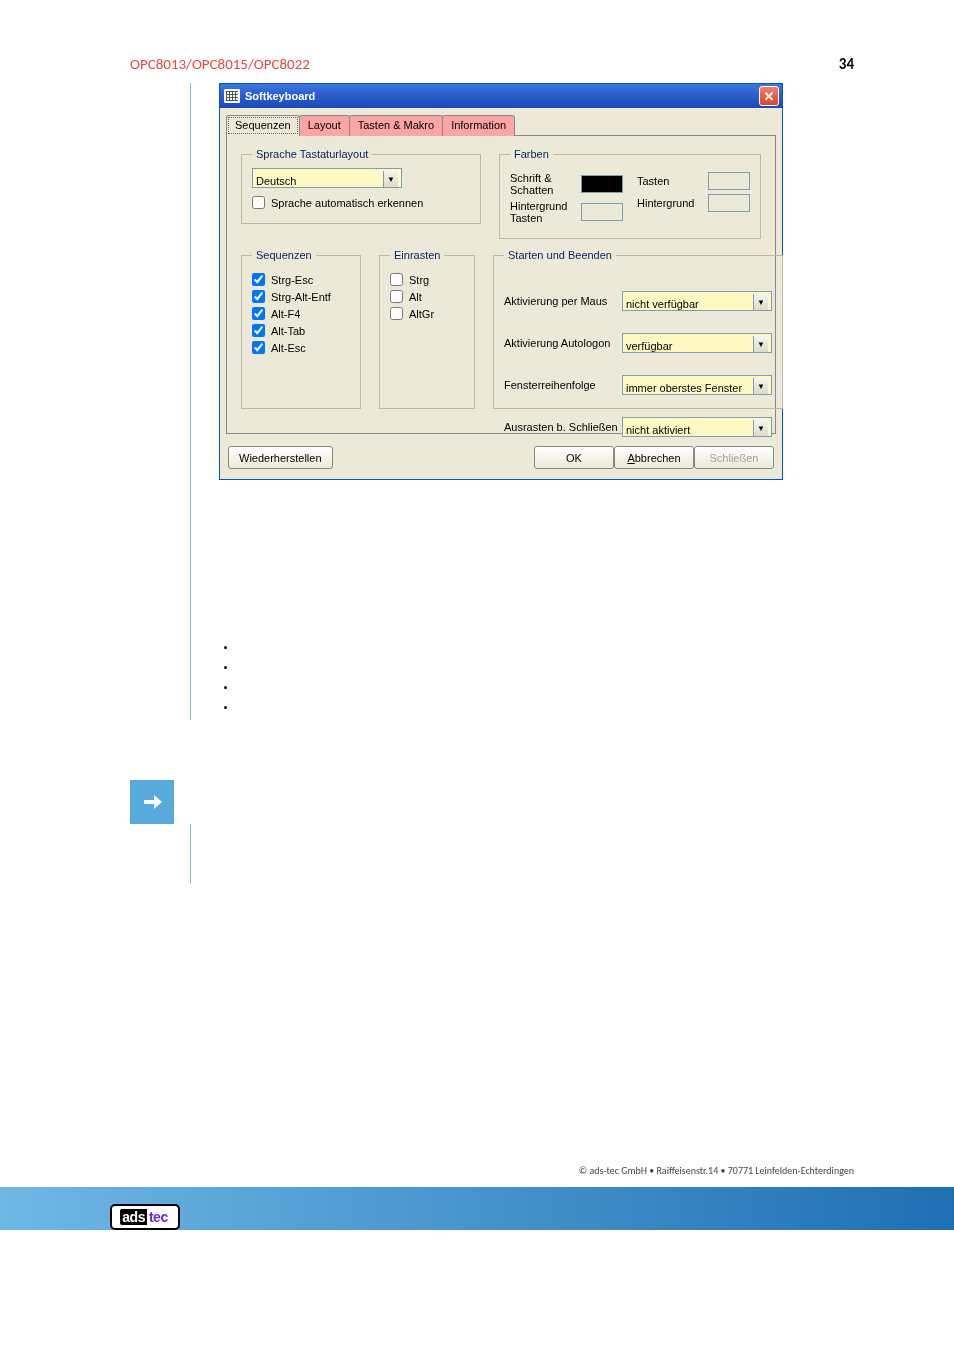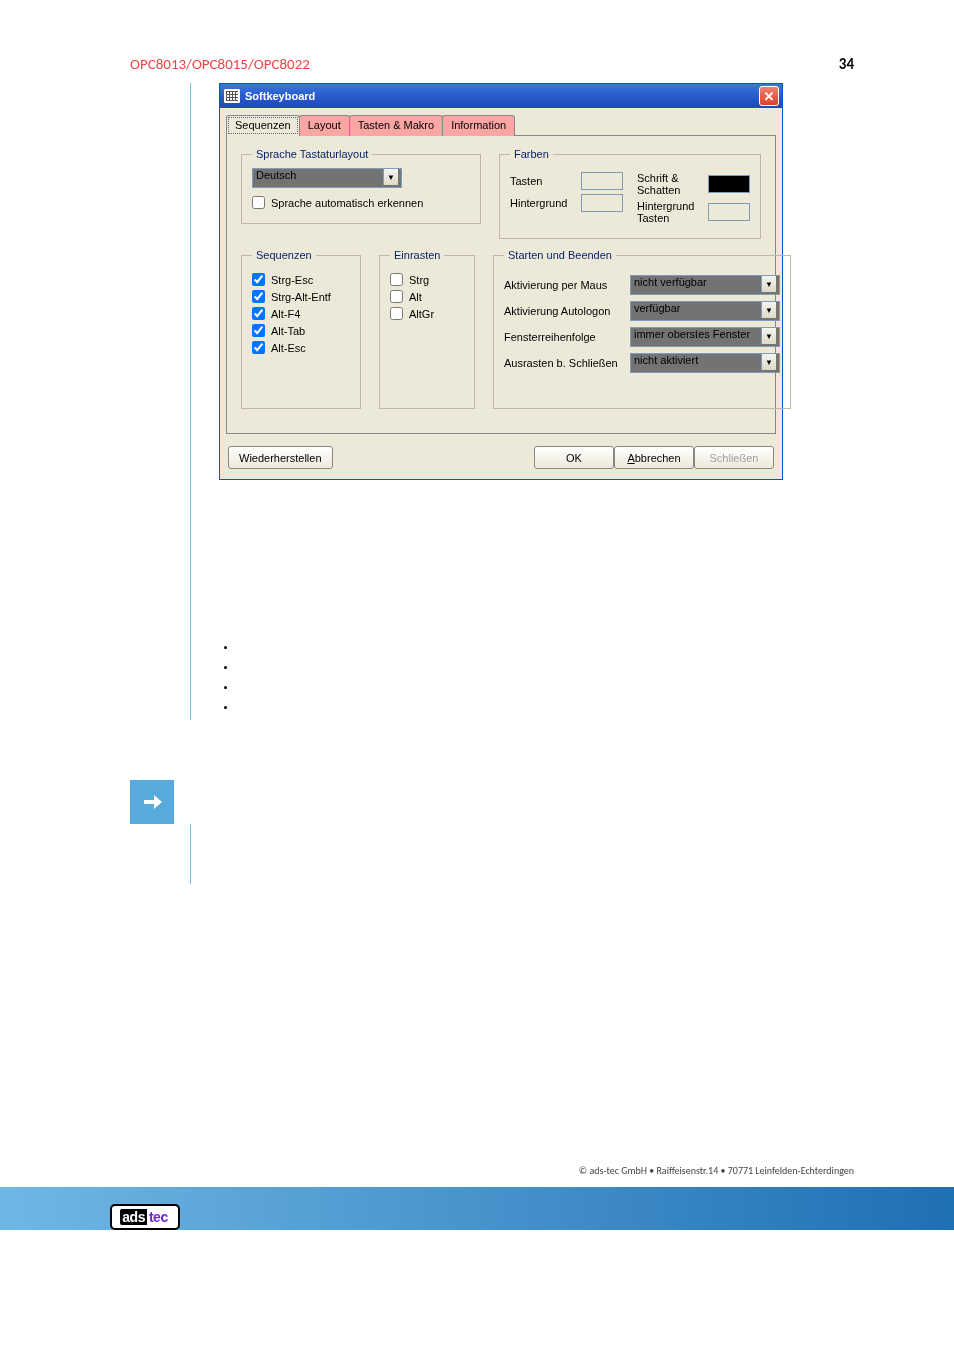--- a/index.html
+++ b/index.html
@@ -89,22 +89,22 @@
   }
   .row { display:flex; gap:18px; }
   fieldset {
     border:1px solid #bfb8a5;
     margin:0 0 10px 0;
     padding:8px 10px 10px;
   }
   legend { padding:0 4px; color:#0a246a; }
   select.dd, .dd-fake {
     width: 150px; height:20px;
-    border:1px solid #7f9db9; background:#737373;
-    display:flex; align-items:flex-start; padding:0 3px;
+    border:1px solid #7f9db9; background:#fef9c3;
+    display:flex; align-items:flex-end; padding:0 3px;
     font: inherit;
   }
   .dd-fake { justify-content:space-between; }
   .dd-fake .arrow {
     width:15px; height:16px; border-left:1px solid #7f9db9;
     display:flex; align-items:center; justify-content:center;
     background:linear-gradient(#f4f4f0,#dedac7);
     font-size:8px; color:#000;
   }
   label.chk {
@@ -114,21 +114,21 @@
   .color-swatch {
     width:42px; height:18px; border:1px solid #7f9db9;
   }
   .color-row { display:flex; align-items:center; margin:4px 0; }
   .color-row .lbl { flex:1; }
   .left-col-a { flex: 0 0 240px; }
   .left-col-b { flex:1; }
   .seq-col { flex:0 0 120px; }
   .ein-col { flex:0 0 96px; }
   .sb-col { flex:1; }
-  .sb-row { display:flex; align-items:center; margin:6px 0; gap:8px; }
+  .sb-row { display:flex; align-items:center; margin:22px 0; }
   .sb-row .lbl { flex:0 0 118px; }
   .sb-row .dd-fake { flex:1; }
   .btnbar { display:flex; padding:6px 8px 10px; align-items:center; }
   .btn {
     min-width:80px; height:23px;
     border:1px solid #888; border-radius:3px;
     background:linear-gradient(#fff,#ece9d8);
     display:flex; align-items:center; justify-content:center;
     padding:0 10px; cursor:pointer;
   }
@@ -216,40 +216,40 @@
               <input type="checkbox" style="">
               <span>Sprache automatisch erkennen</span>
             </label>
           </fieldset>
         </div>
 
         <div class="left-col-b">
           <fieldset>
             <legend>Farben</legend>
             <div style="display:flex; gap:14px;">
+              <div style="flex:1">
+                <div class="color-row">
+                  <span class="lbl">Schrift &amp; Schatten</span>
+                  <span class="color-swatch" style="background:#000"></span>
+                </div>
+                <div class="color-row">
+                  <span class="lbl">Hintergrund Tasten</span>
+                  <span class="color-swatch" style="background:#ece9d8"></span>
+                </div>
+              </div>
               <div style="flex:1">
                 <div class="color-row">
                   <span class="lbl">Tasten</span>
                   <span class="color-swatch" style="background:#ece9d8"></span>
                 </div>
                 <div class="color-row">
                   <span class="lbl">Hintergrund</span>
                   <span class="color-swatch" style="background:#ece9d8"></span>
                 </div>
               </div>
-              <div style="flex:1">
-                <div class="color-row">
-                  <span class="lbl">Schrift &amp; Schatten</span>
-                  <span class="color-swatch" style="background:#000"></span>
-                </div>
-                <div class="color-row">
-                  <span class="lbl">Hintergrund Tasten</span>
-                  <span class="color-swatch" style="background:#ece9d8"></span>
-                </div>
-              </div>
             </div>
           </fieldset>
         </div>
       </div>
 
       <div class="row">
         <div class="seq-col">
           <fieldset style="height:160px">
             <legend>Sequenzen</legend>
             <label class="chk">

